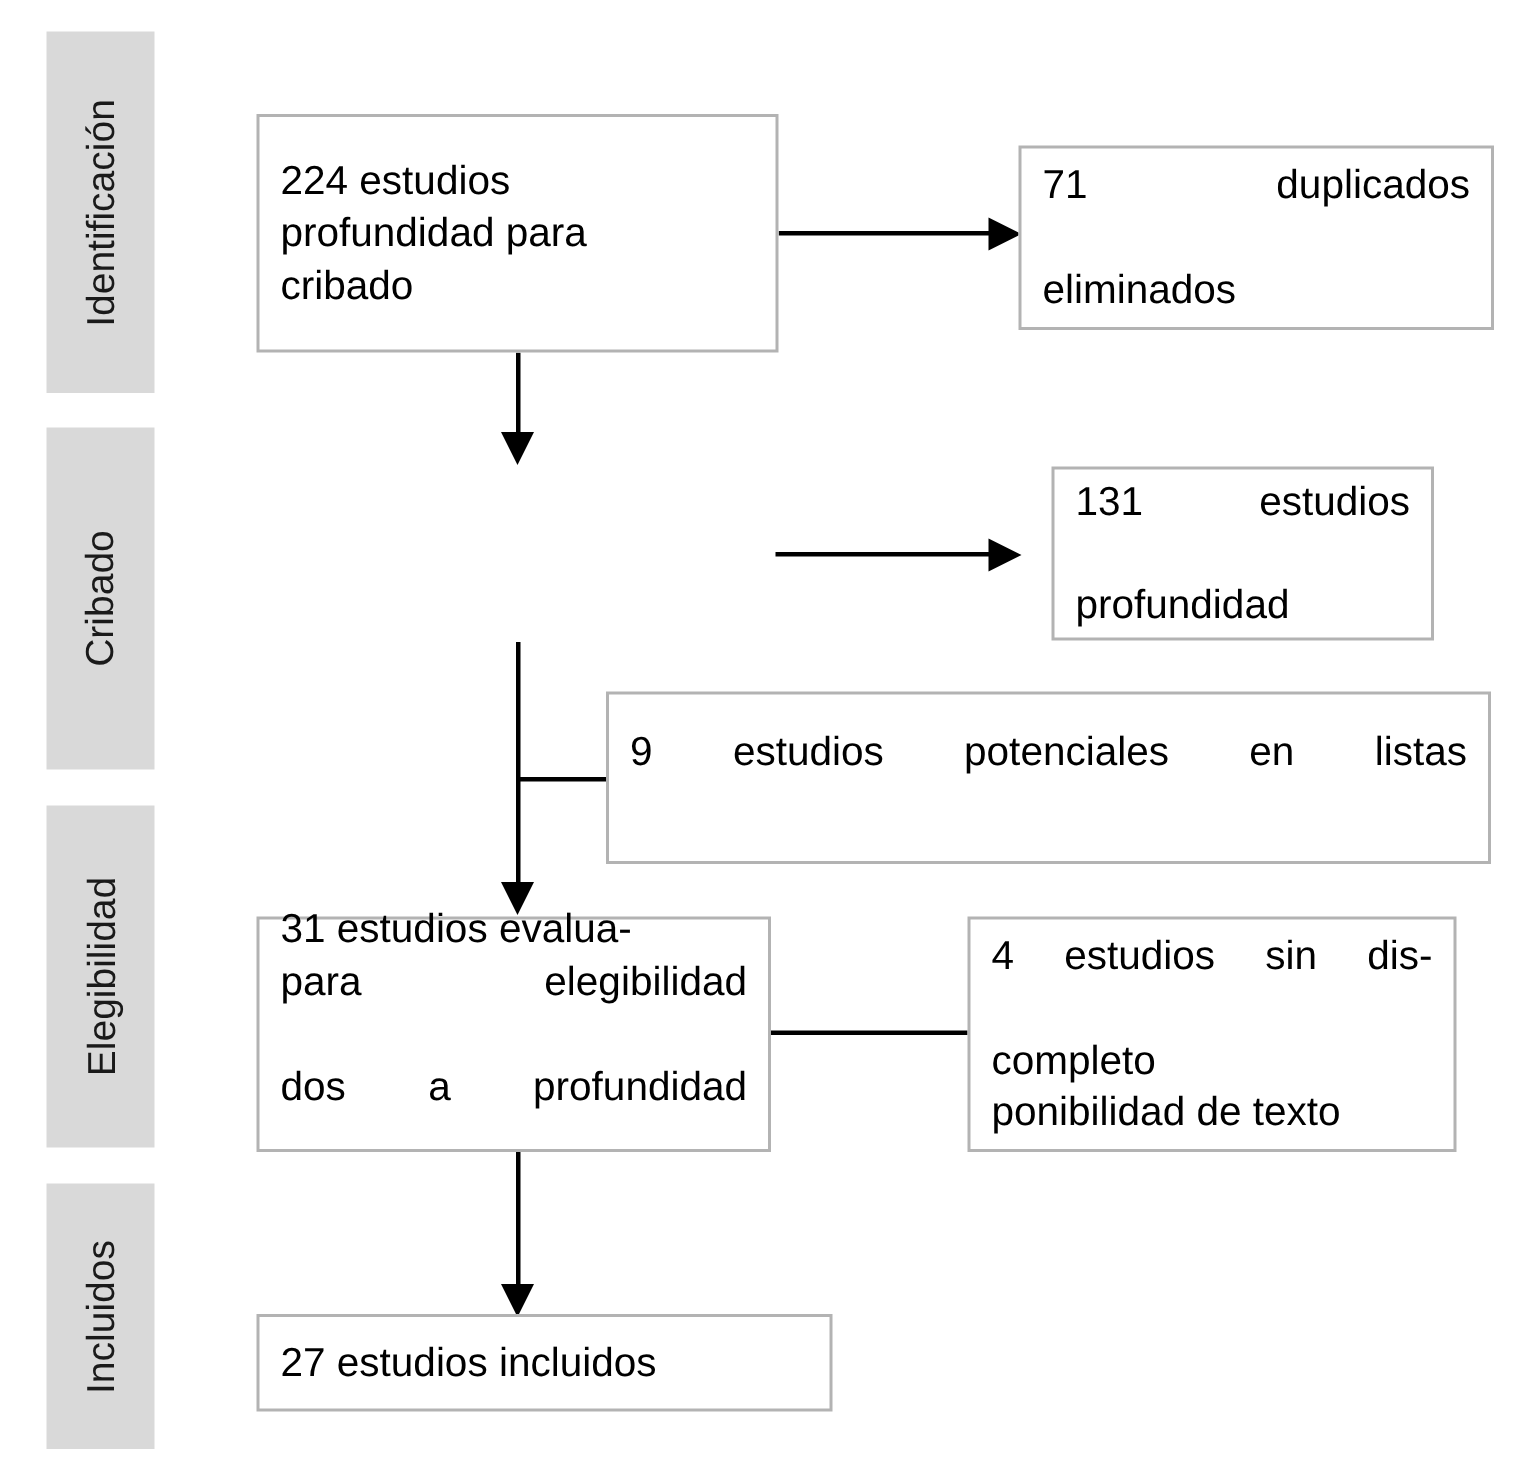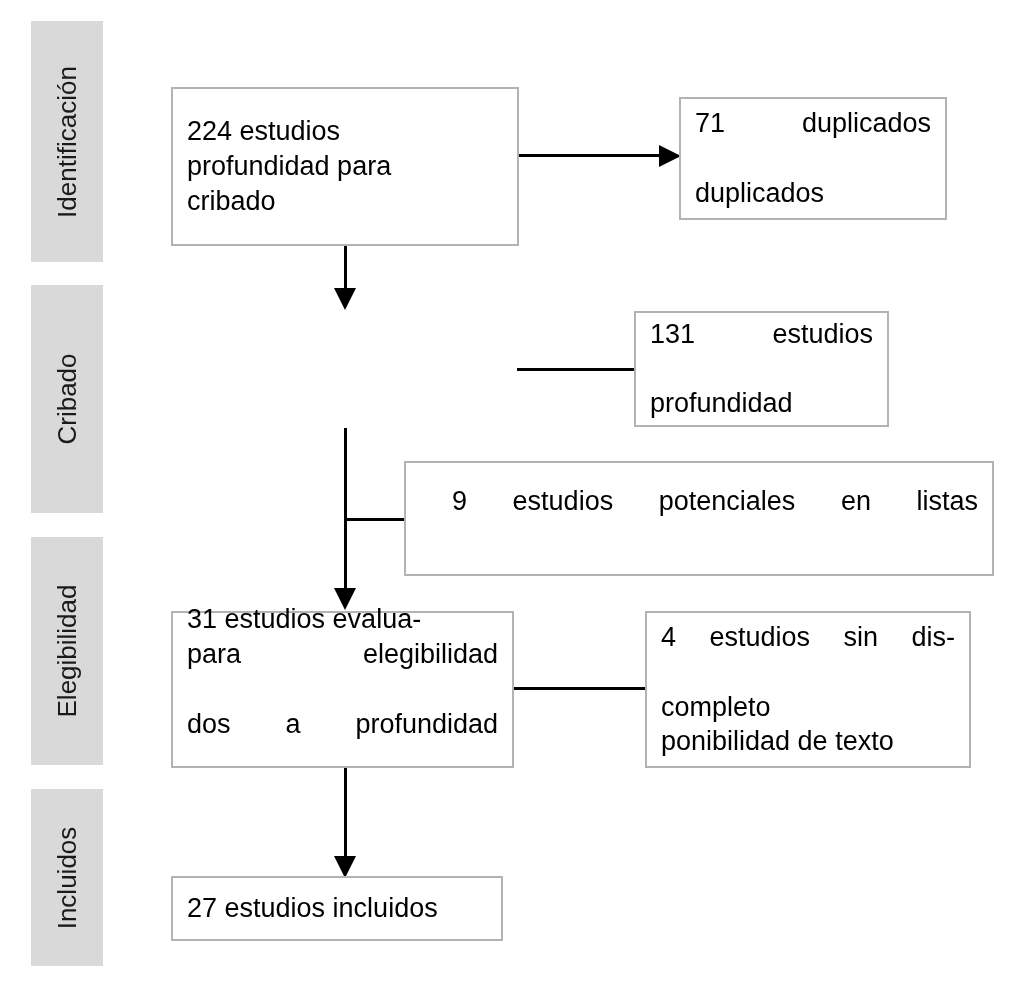--- a/index.html
+++ b/index.html
@@ -97,44 +97,44 @@
   <div class="arrow-down" style="left:334px;top:588px;"></div>
 
   <div class="hline" style="left:345px;top:518px;width:60px;"></div>
 
   <div class="hline" style="left:514px;top:687px;width:138px;"></div>
   <div class="arrow-right" style="left:650px;top:678px;"></div>
 
   <div class="vline" style="left:344px;top:768px;width:3px;height:105px;"></div>
   <div class="arrow-down" style="left:334px;top:856px;"></div>
 
-  <div class="flow-box" style="left:171px;top:76px;width:348px;height:159px;margin-top:11px;">
+  <div class="flow-box" style="left:171px;top:76px;width:348px;height:159px;">
     <div class="box-text">
       <span class="ln">224 estudios</span>
       <span class="ln">profundidad para</span>
       <span class="ln">cribado</span>
     </div>
   </div>
 
-  <div class="flow-box" style="left:679px;top:97px;width:268px;height:123px;">
+  <div class="flow-box" style="left:679px;top:97px;width:317px;height:123px;">
     <div class="box-text">
       <span class="ln j-strong">71  duplicados</span>
-      <span class="ln">duplicados</span>
+      <span class="ln">eliminados</span>
     </div>
   </div>
 
 
-  <div class="flow-box" style="left:634px;top:311px;width:255px;height:116px;">
+  <div class="flow-box" style="left:701px;top:311px;width:255px;height:116px;">
     <div class="box-text">
       <span class="ln j-strong">131  estudios</span>
       <span class="ln">profundidad</span>
     </div>
   </div>
 
-  <div class="flow-box" style="left:404px;top:461px;width:590px;height:115px;padding-left:32px;">
+  <div class="flow-box" style="left:404px;top:461px;width:590px;height:115px;">
     <div class="box-text">
       <span class="ln j-strong">9 estudios potenciales en listas</span>
     </div>
   </div>
 
   <div class="flow-box" style="left:171px;top:611px;width:343px;height:157px;">
     <div class="box-text">
       <span class="ln">31 estudios evalua-</span>
       <span class="ln j-strong">para elegibilidad</span>
       <span class="ln j-strong">dos a profundidad</span>
@@ -142,19 +142,19 @@
   </div>
 
   <div class="flow-box" style="left:645px;top:611px;width:326px;height:157px;">
     <div class="box-text">
       <span class="ln j-strong">4 estudios sin dis-</span>
       <span class="ln">completo</span>
       <span class="ln">ponibilidad de texto</span>
     </div>
   </div>
 
-  <div class="flow-box" style="left:171px;top:876px;width:332px;height:65px;">
+  <div class="flow-box" style="left:171px;top:876px;width:384px;height:65px;">
     <div class="box-text">
       <span class="ln">27 estudios incluidos</span>
     </div>
   </div>
 
 </div>
 
 </body></html>

